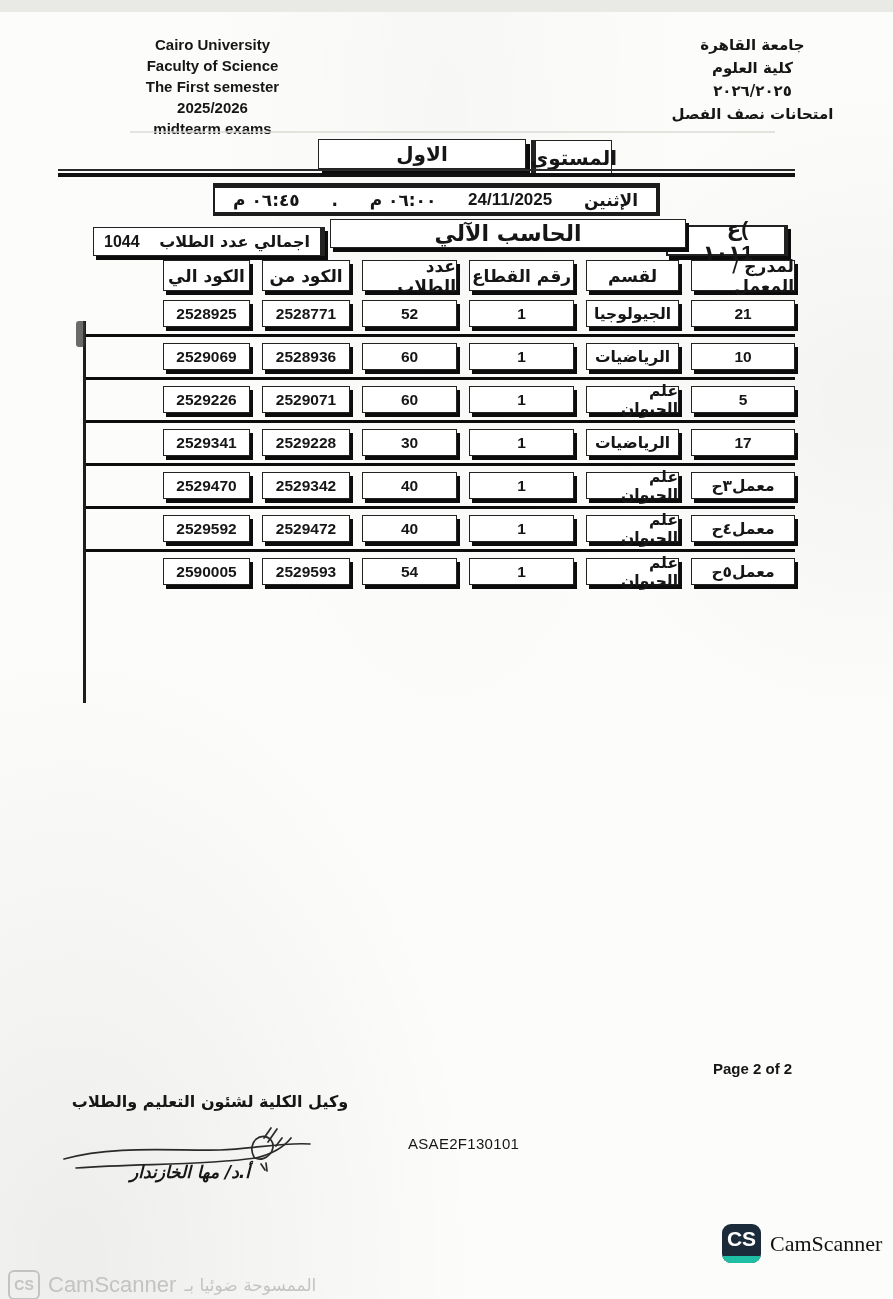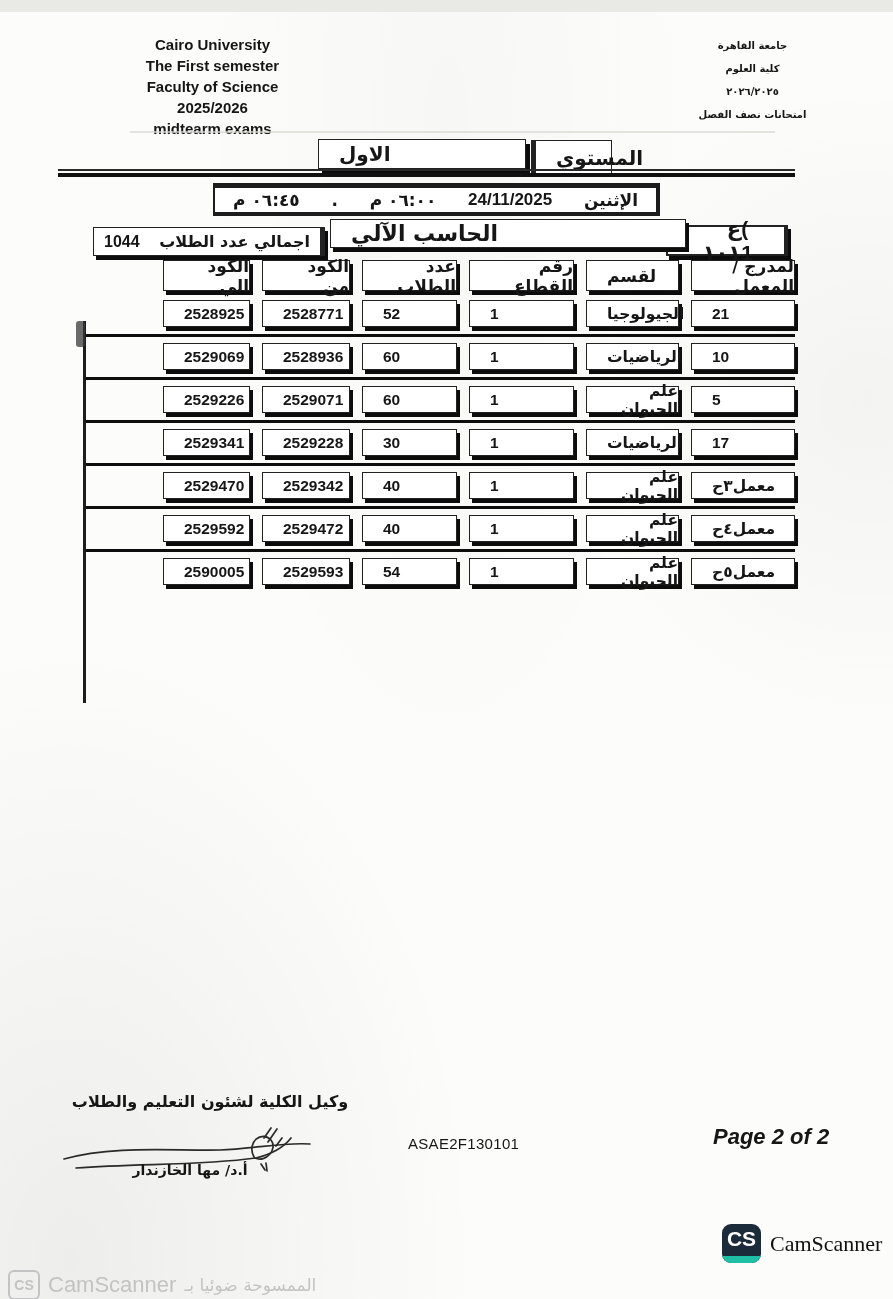--- a/index.html
+++ b/index.html
@@ -13,22 +13,22 @@
     font-family:"DejaVu Sans", sans-serif; color:#161616;
   }
   .abs{position:absolute;}
   .b{font-weight:bold;}
   .ar{font-family:"DejaVu Sans", sans-serif; direction:rtl;}
   .lat{font-family:"Liberation Sans","DejaVu Sans",sans-serif;}
   .center{text-align:center;}
   
   .cellbox{
     background:#fff; border:1.6px solid #222; box-shadow:3px 4px 0 #0c0c0c;
-    display:flex; align-items:center; justify-content:flex-end;
-    font-weight:bold; box-sizing:border-box;padding-left:20px;
+    display:flex; align-items:center; justify-content:center;
+    font-weight:bold; box-sizing:border-box;
   }
   
   #grid{left:85px; top:248px; width:710px; direction:rtl;}
   .trow{display:flex; gap:12px; direction:rtl;}
   .hbox{height:31px; font-size:17px;}
   .dbox{height:27px; font-size:15.5px;}
   .c-hall{width:104px}.c-dept{width:93px}.c-sector{width:105px}
   .c-count{width:95px}.c-from{width:88px}.c-to{width:87px}
   .sep{height:3px; background:#0d0d0d; margin-top:7px;}
   .trow.data{margin-top:6px;}
@@ -36,27 +36,27 @@
   .thinline{background:#111;}
   .faint{background:#d9d8d3;}
 </style>
 </head>
 <body>
 
 <div id="page">
 
   <div class="abs b lat center" style="left:95px; top:22px; width:235px; font-size:15px; line-height:21px;">
     <div>Cairo University</div>
+    <div>Faculty of Science</div>
     <div>The First semester</div>
-    <div>Faculty of Science</div>
     <div>2025/2026</div>
     <div>midtearm exams</div>
   </div>
 
-  <div class="abs b ar center" style="left:635px; top:22px; width:235px; font-size:10px; line-height:23px;">
+  <div class="abs b ar center" style="left:635px; top:22px; width:235px; font-size:15px; line-height:23px;">
     <div>جامعة القاهرة</div>
     <div>كلية العلوم</div>
     <div>٢٠٢٦/٢٠٢٥</div>
     <div>امتحانات نصف الفصل</div>
   </div>
 
   <div class="abs faint" style="left:130px; top:119px; width:645px; height:1.5px; opacity:.7;"></div>
 
   <div class="abs cellbox ar" style="left:531px; top:128px; width:81px; height:35px; border-left-width:5px; box-shadow:none; font-size:20px;">
     <span>المستوي</span>
@@ -278,24 +278,24 @@
   <svg class="abs" style="left:58px; top:1106px;" width="265" height="58" viewBox="0 0 265 58">
     <g fill="none" stroke="#2a2a2a" stroke-width="1.7" stroke-linecap="round">
       <path d="M6,41 C55,27 115,33 162,32 C195,31 225,24 252,26"></path>
       <path d="M18,50 C80,45 140,48 198,40 C214,36 226,29 233,20"></path>
       <path d="M196,39 C188,24 204,12 213,22 C220,31 208,45 197,40"></path>
       <path d="M206,20 l7,-10 M210,24 l9,-13 M218,28 l6,-8"></path>
       <path d="M203,46 l4,6 M208,45 l1,8"></path>
     </g>
   </svg>
 
-  <div class="abs b ar center" style="left:90px; top:1150px; width:200px; font-size:14px;">أ.د/ مها الخازندار</div>
+  <div class="abs b ar center" style="left:90px; top:1150px; width:200px; font-size:17px;font-style:italic;">أ.د/ مها الخازندار</div>
 
   <div class="abs lat" style="left:408px; top:1123px; font-size:15px; letter-spacing:.3px;">ASAE2F130101</div>
-  <div class="abs b lat" style="left:713px; top:1112px; font-size:22px;font-style:italic;">Page 2 of 2</div>
+  <div class="abs b lat" style="left:713px; top:1048px; font-size:15px;">Page 2 of 2</div>
 
   <div class="abs" style="left:722px; top:1212px; display:flex; align-items:center; gap:9px;">
     <div style="position:relative; width:39px; height:39px; border-radius:9px; background:#1c2b3a; overflow:hidden;">
       <div class="b lat" style="position:absolute; top:3px; left:0; right:0; text-align:center; color:#fff; font-size:21px;">CS</div>
       <div style="position:absolute; bottom:0; left:0; right:0; height:7px; background:#1ebfa5;"></div>
     </div>
     <div style="font-family:'Liberation Serif','DejaVu Serif',serif; font-size:22px; color:#111;">CamScanner</div>
   </div>
 
   <div class="abs" style="left:8px; top:1258px; display:flex; align-items:center; gap:8px; color:#c3c3c3;">

